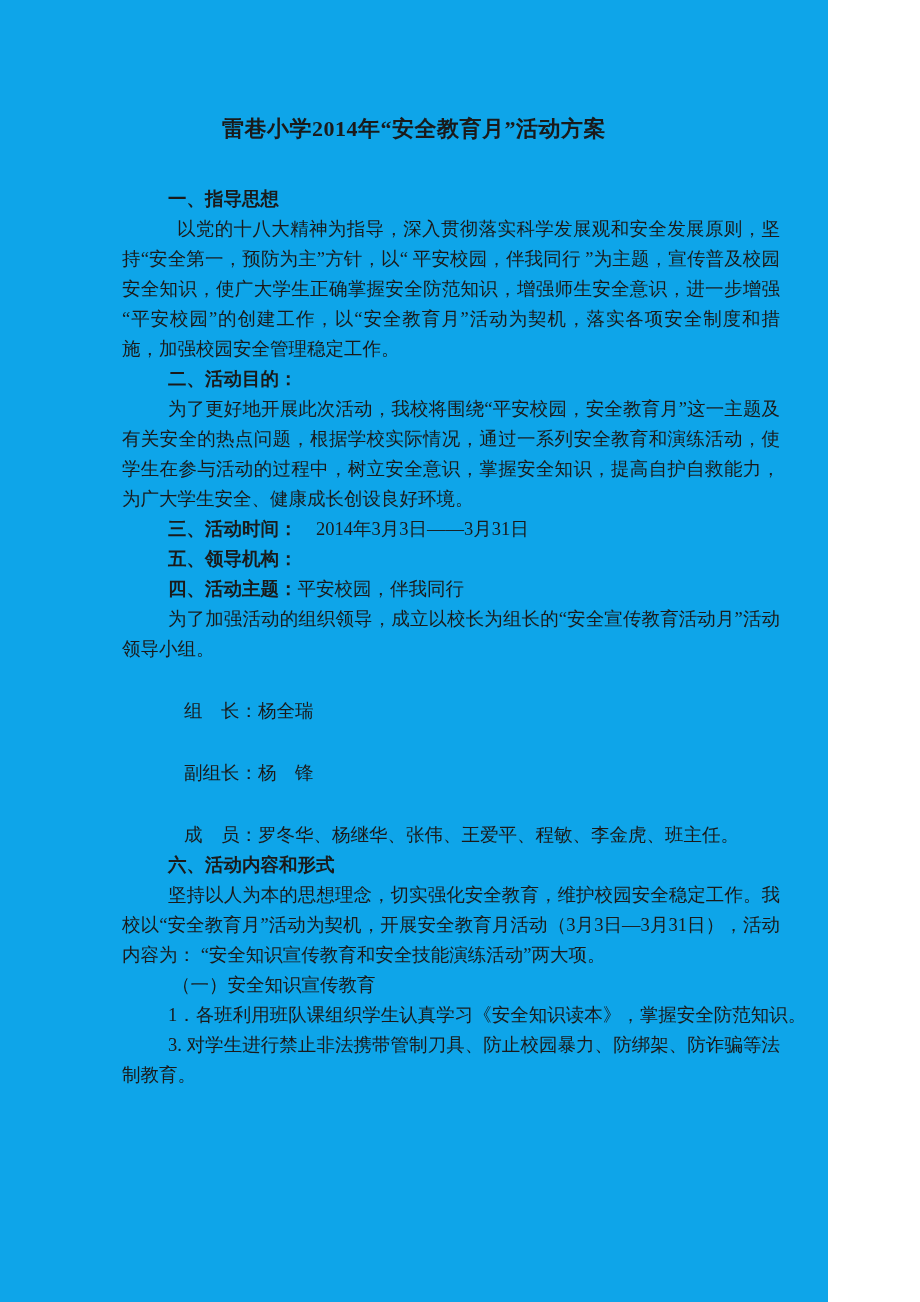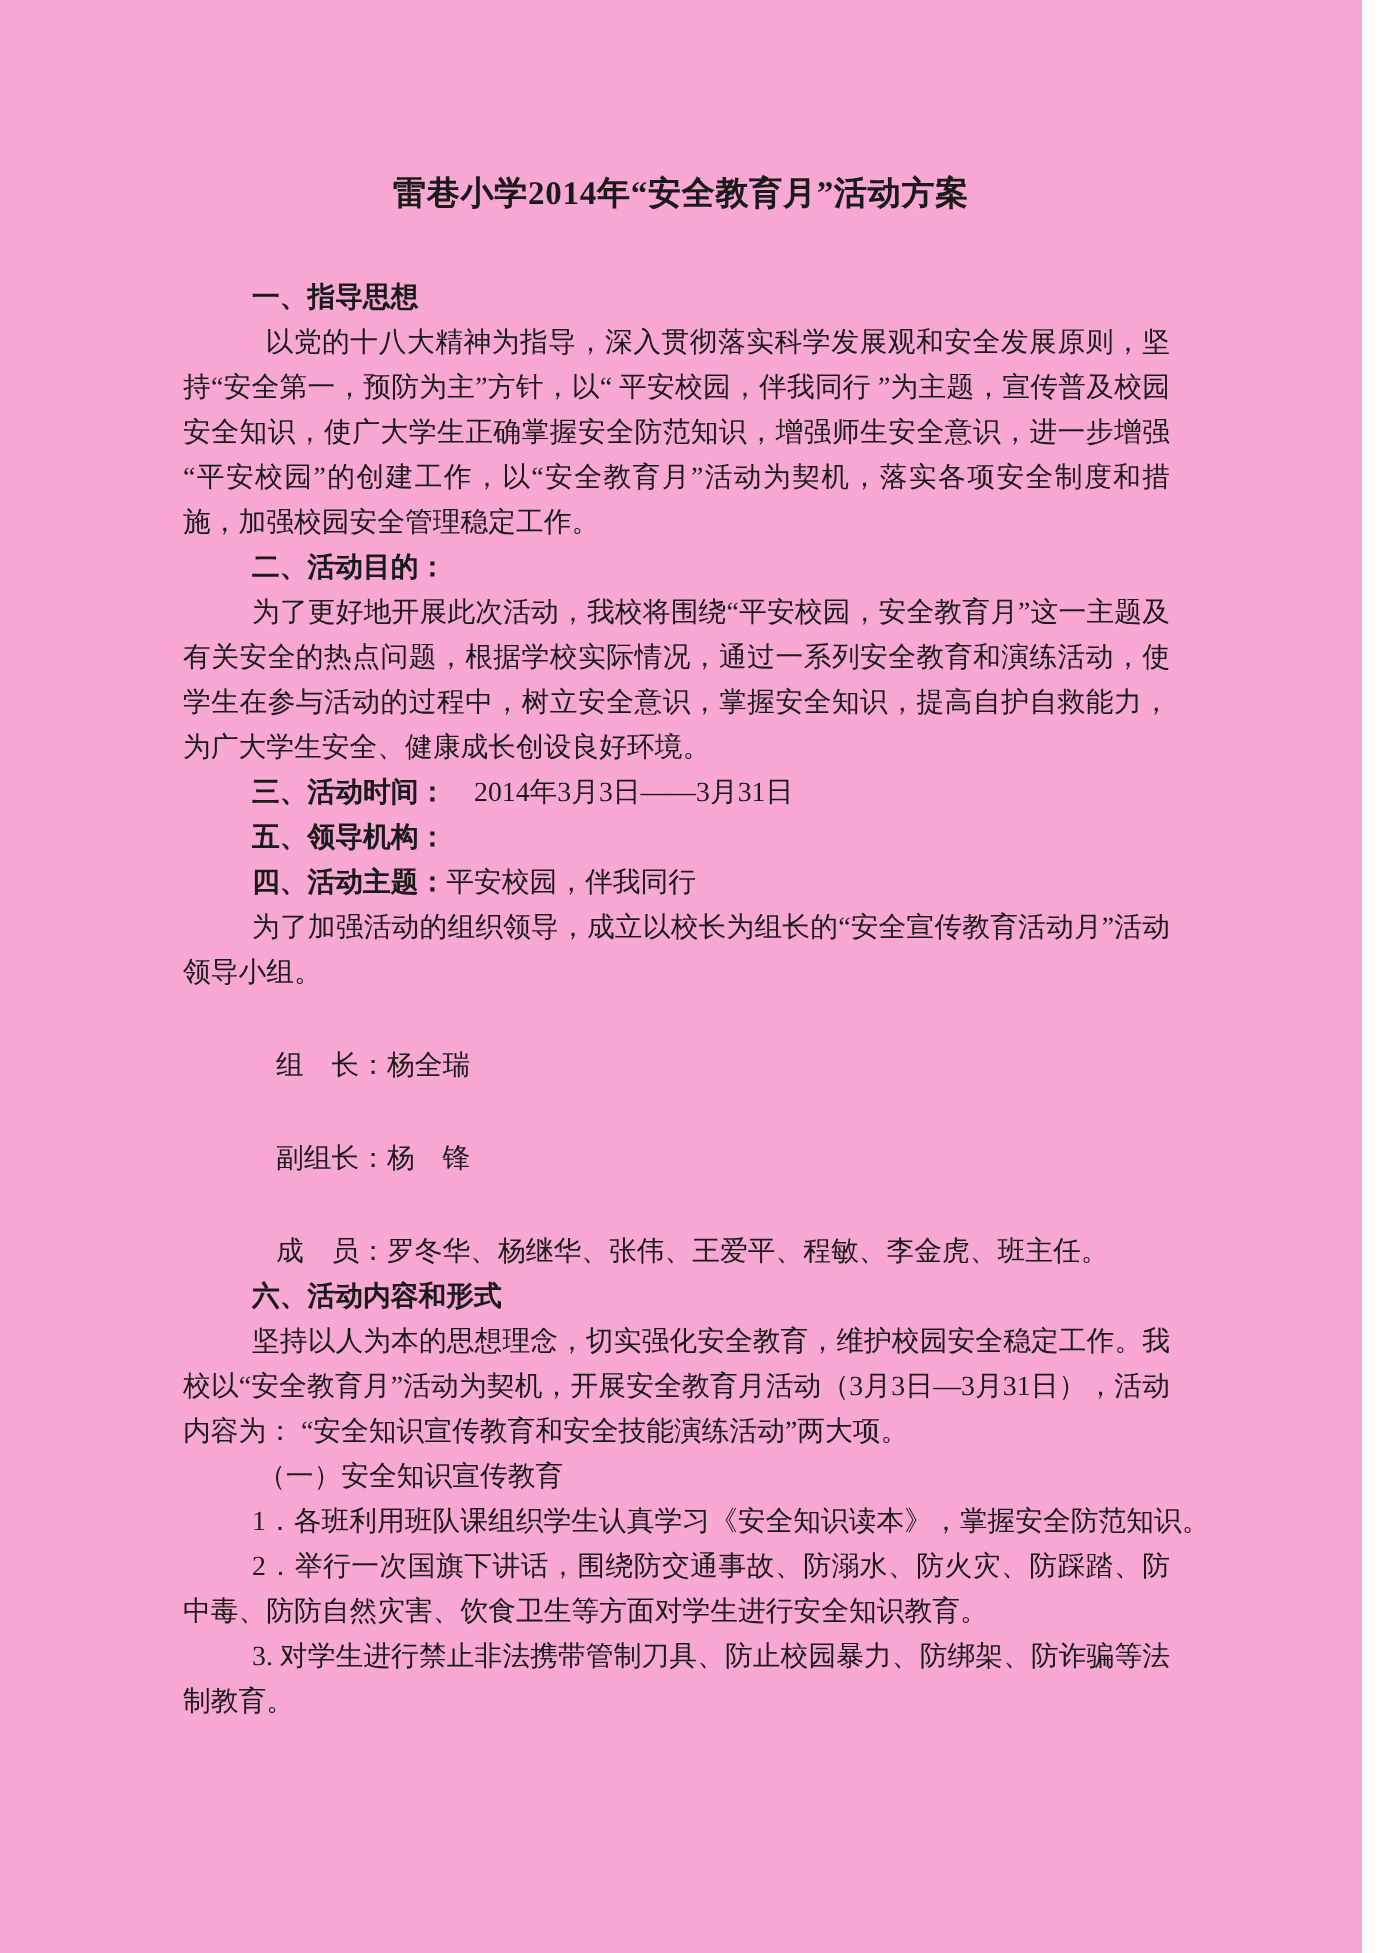--- a/index.html
+++ b/index.html
@@ -2,24 +2,24 @@
 <html lang="zh"><head>
 <meta charset="utf-8">
 <style>
   html, body {
     margin: 0;
     padding: 0;
     background: #ffffff;
   }
   .page {
     position: relative;
-    width: 908px;
+    width: 828px;
     height: 1302px;
     margin: 0;
-    background: #f9a8d4;
+    background: #0ea5e9;
     color: #1a1a1a;
     font-family: "Liberation Serif", "DejaVu Serif", serif;
     overflow: hidden;
   }
   .doc-title {
     padding-top: 112px;
     margin: 0;
     text-align: center;
     font-size: 22px;
     line-height: 34px;
@@ -63,16 +63,15 @@
       <p class="blk heading">五、领导机构：</p>
       <p class="blk labeled"><strong>四、活动主题：</strong>平安校园，伴我同行</p>
       <p class="blk para">为了加强活动的组织领导，成立以校长为组长的“安全宣传教育活动月”活动领导小组。</p>
       <p class="blk member">组　长：杨全瑞</p>
       <p class="blk member">副组长：杨　锋</p>
       <p class="blk member">成　员：罗冬华、杨继华、张伟、王爱平、程敏、李金虎、班主任。</p>
       <p class="blk heading">六、活动内容和形式</p>
       <p class="blk para">坚持以人为本的思想理念，切实强化安全教育，维护校园安全稳定工作。我校以“安全教育月”活动为契机，开展安全教育月活动（3月3日—3月31日），活动内容为： “安全知识宣传教育和安全技能演练活动”两大项。</p>
       <p class="blk sub">（一）安全知识宣传教育</p>
       <p class="blk item nowrap">1．各班利用班队课组织学生认真学习《安全知识读本》，掌握安全防范知识。</p>
-      <p class="blk item">2．举行一次国旗下讲话，围绕防交通事故、防溺水、防火灾、防踩踏、防中毒、防防自然灾害、饮食卫生等方面对学生进行安全知识教育。</p>
       <p class="blk item">3. 对学生进行禁止非法携带管制刀具、防止校园暴力、防绑架、防诈骗等法制教育。</p>
     </div>
 </div>
 
 </body></html>

